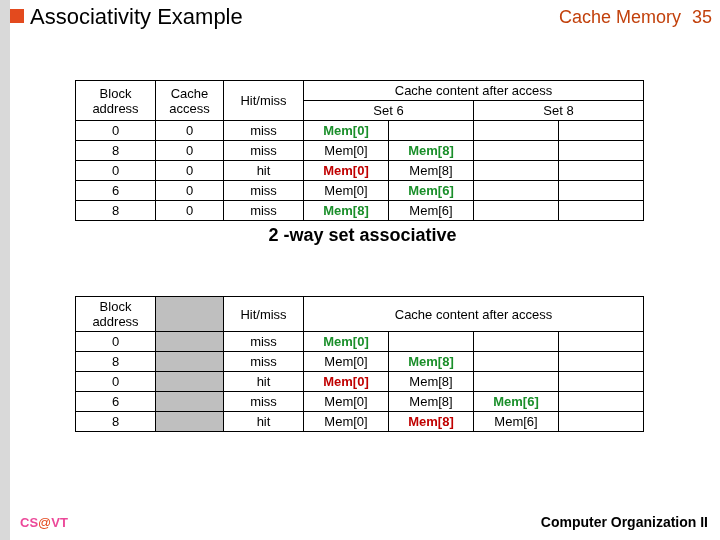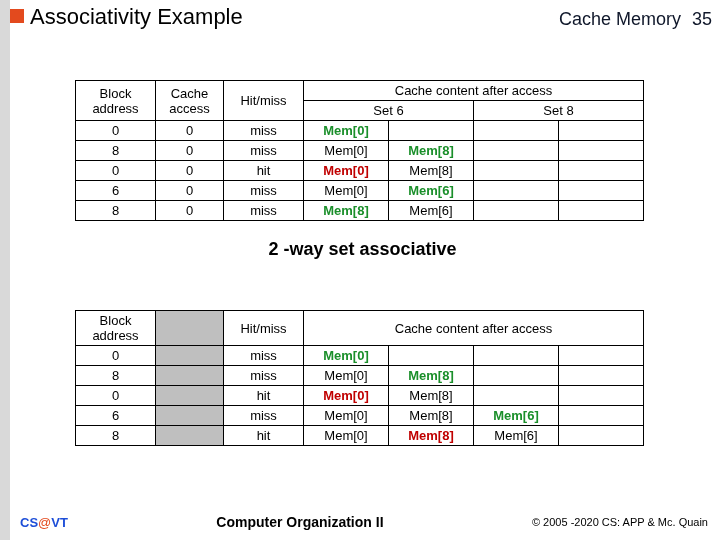--- a/index.html
+++ b/index.html
@@ -6,45 +6,45 @@
   body {
     width: 720px; height: 540px;
     font-family: Arial, Helvetica, sans-serif;
     background: #fff;
     position: relative;
     overflow: hidden;
   }
   .leftbar { position: absolute; left: 0; top: 0; width: 10px; height: 540px; background: #d9d9d9; }
   .accent { position: absolute; left: 10px; top: 9px; width: 14px; height: 14px; background: #e34a1e; }
 
-  .hdr { position: absolute; left: 30px; top: 4px; right: 8px; display: flex; justify-content: space-between; align-items: flex-end; }
+  .hdr { position: absolute; left: 30px; top: 4px; right: 8px; display: flex; justify-content: space-between; align-items: center; }
   .hdr-title { font-size: 22px; color: #000; }
-  .hdr-right { font-size: 18px; color: #0f172a; }
+  .hdr-right { font-size: 18px; color: #c2410c; }
   .hdr-num { margin-left: 6px; }
 
   .content { position: absolute; left: 75px; top: 80px; right: 40px; }
   table.cache { border-collapse: collapse; width: 469px; font-size: 13px; table-layout: fixed; }
   table.cache th, table.cache td { border: 1px solid #000; padding: 2px 4px; text-align: center; height: 20px; vertical-align: middle; }
   table.cache th { font-weight: normal; }
   .col-ba { width: 80px; }
   .col-ci { width: 68px; }
   .col-hm { width: 80px; }
   .col-mem { width: 85px; }
   .grey { background: #bfbfbf; }
   .green { color: #1a8f2a; font-weight: bold; }
   .red   { color: #c00000; font-weight: bold; }
   .black { color: #000; }
   .left  { text-align: center; padding-left: 4px !important; }
 
-  .caption { font-size: 18px; font-weight: bold; text-align: center; width: 575px; margin-top: 18px; }
+  .caption { font-size: 18px; font-weight: bold; text-align: center; width: 575px; margin-top: 4px; }
 
   .table2-wrap { margin-top: 50px; }
 
   .footer { position: absolute; left: 20px; right: 12px; bottom: 10px; display: flex; justify-content: space-between; align-items: center; font-size: 13px; }
-  .f-left b { color: #1d4ed8; } .f-left .at { color: #e34a1e; }
+  .f-left b { color: #ec4899; } .f-left .at { color: #e34a1e; }
   .f-center { font-weight: bold; font-size: 14px; }
   .f-right { font-size: 11px; }
 </style>
 </head>
 <body>
 
 <div class="leftbar"></div>
 <div class="accent"></div>
 
 <div class="hdr">
@@ -197,14 +197,13 @@
         </tbody>
     </table>
   </div>
 </div>
 
 <div class="footer">
   <div class="f-left">
     <b>CS</b><span class="at">@</span><b>VT</b>
   </div>
   <div class="f-center">Computer Organization II</div>
-  <div class="f-right">© 2005 -2020 CS: APP &amp; Mc. Quain</div>
 </div>
 
 </body></html>

